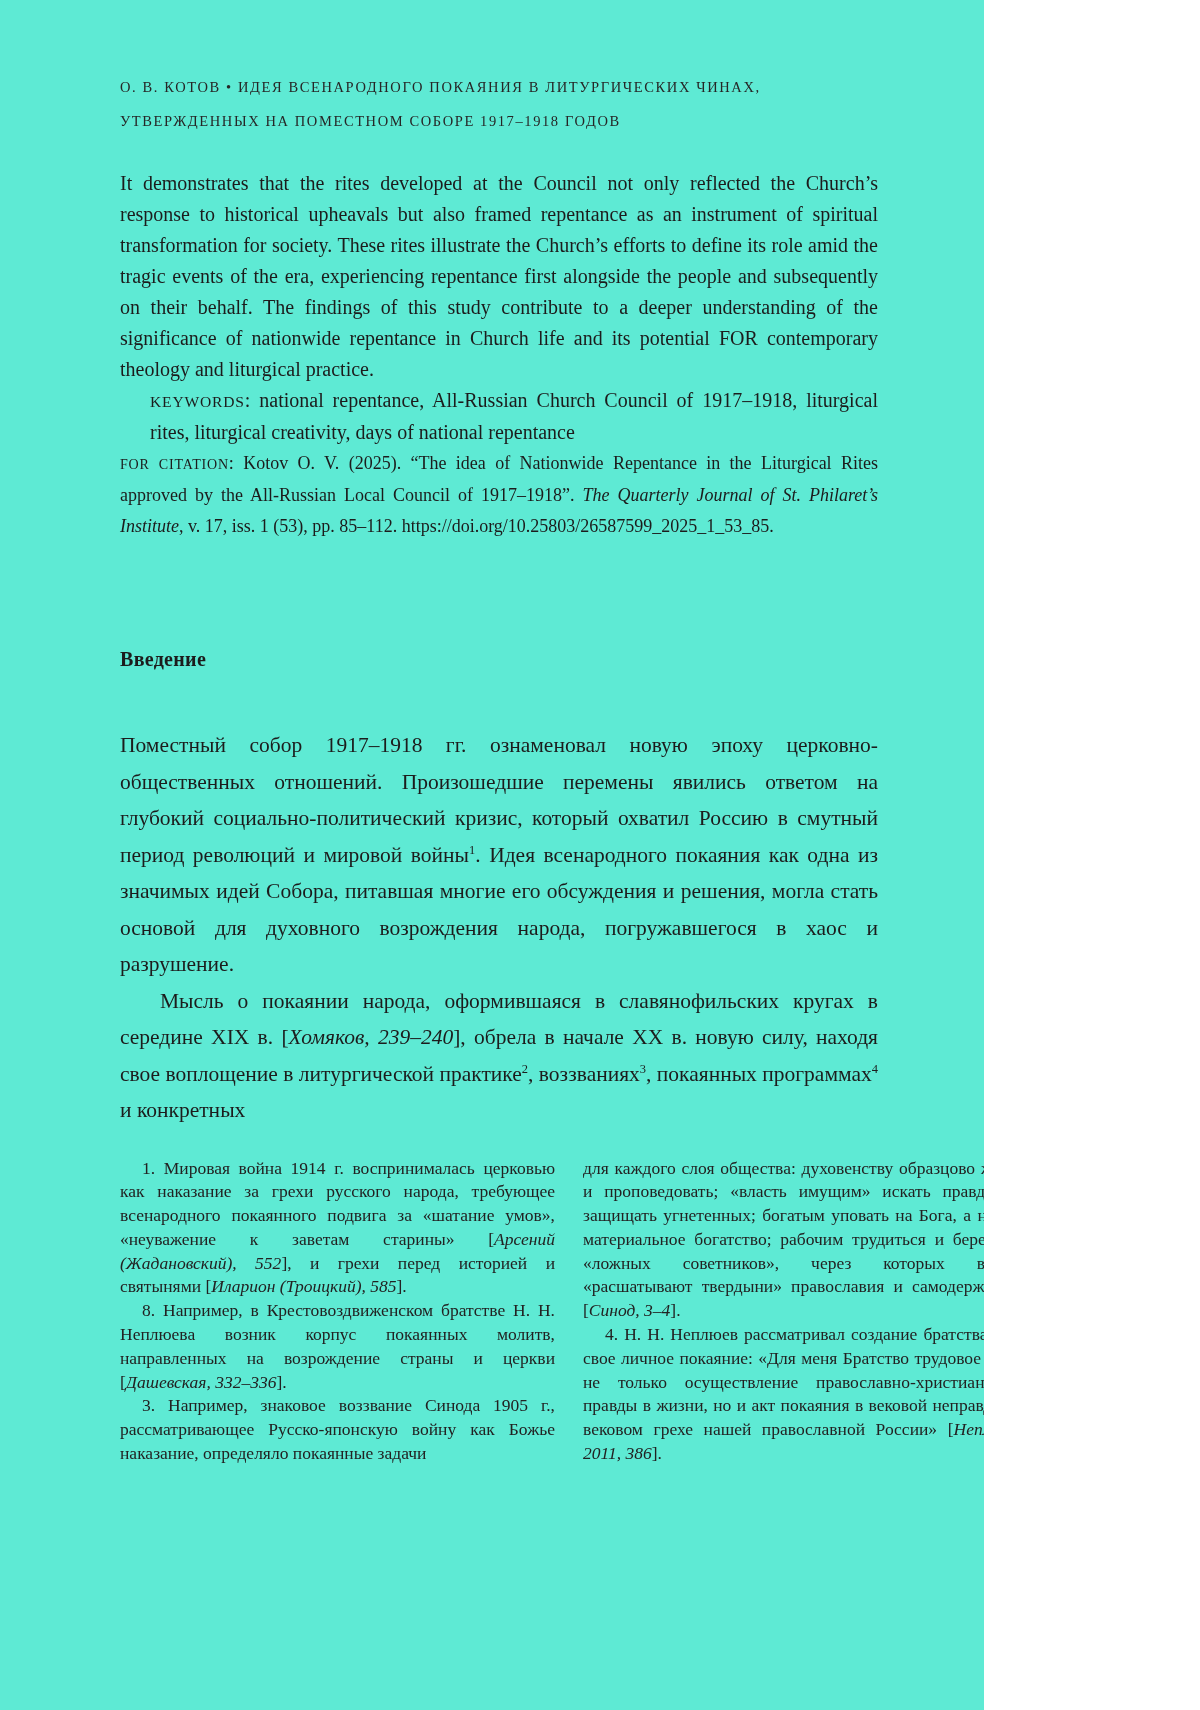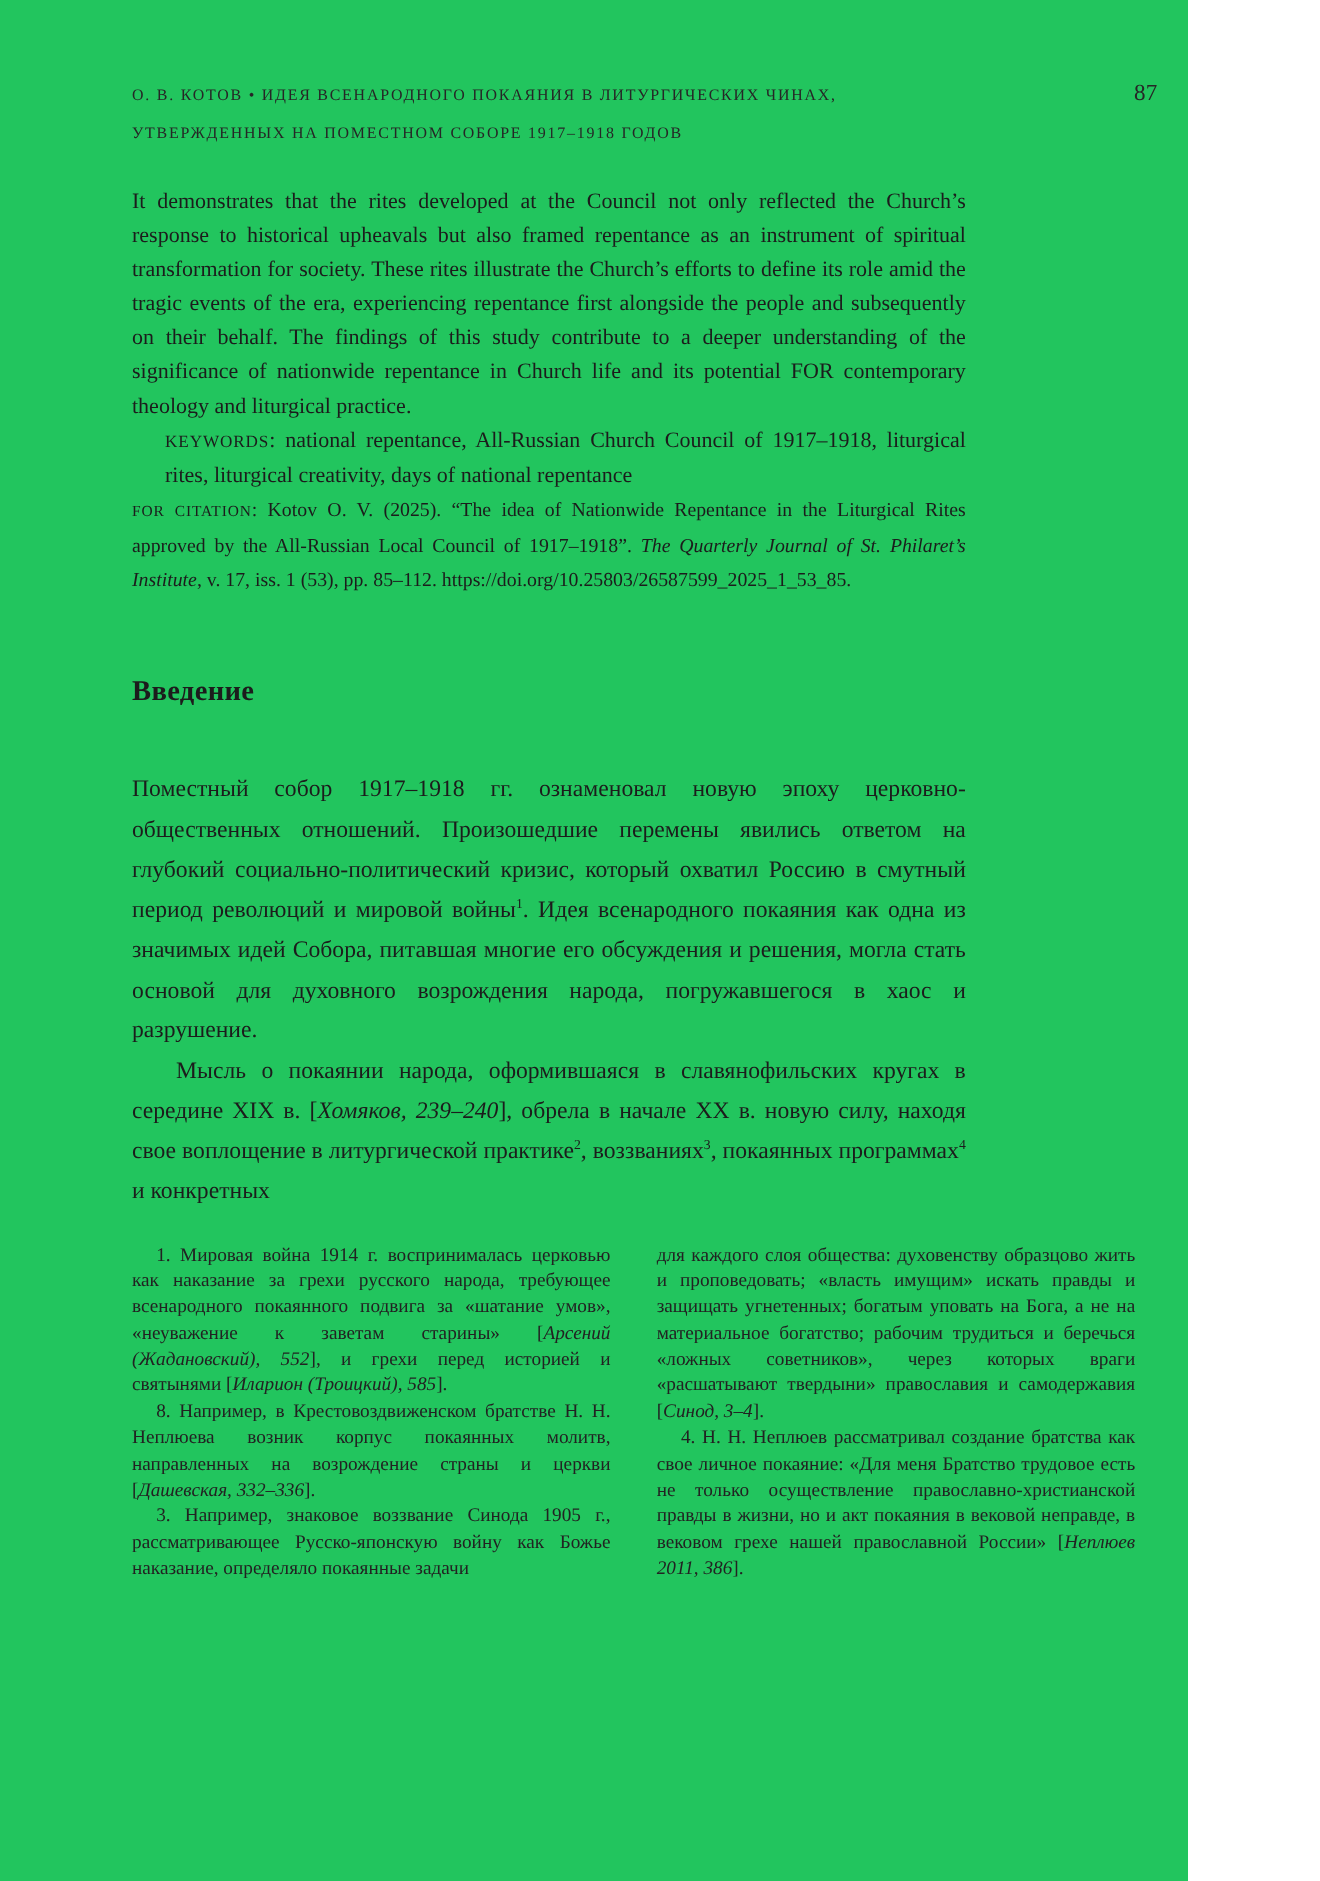--- a/index.html
+++ b/index.html
@@ -6,23 +6,23 @@
   html, body { background: #ffffff; }
   body {
     width: 1200px; height: 1710px;
     font-family: "Liberation Serif", "DejaVu Serif", serif;
     color: #1c1c1c;
     position: relative;
     overflow: hidden;
   }
   .page {
     position: relative;
-    width: 1080px; height: 1710px;
+    width: 984px; height: 1710px;
     padding: 70px 0 0 120px;
-    background: #22c55e;
+    background: #5eead4;
     overflow: hidden;
   }
 
   
   .running-head {
     width: 932px;
     display: flex;
     justify-content: space-between;
     align-items: flex-start;
   }
@@ -62,43 +62,43 @@
   
   .citation {
     width: 758px;
     font-size: 18px;
     line-height: 31px;
     text-align: justify;
   }
 
   
   .section-title {
-    margin-top: 70px;
-    font-size: 26px;
+    margin-top: 106px;
+    font-size: 20px;
     font-weight: bold;
     letter-spacing: 0.3px;
   }
 
   
   .body-para {
     width: 758px;
     font-size: 21.5px;
     line-height: 36.5px;
     text-align: justify;
   }
   .body-para.first { margin-top: 56px; }
   .body-para.indent { text-indent: 40px; }
   sup { font-size: 0.58em; line-height: 0; vertical-align: super; }
   .it { font-style: italic; }
 
   
   .footnotes {
     margin-top: 28px;
     display: flex;
-    gap: 42px;
+    gap: 28px;
     width: 912px;
   }
   .fn-col { width: 435px; }
   .fn {
     font-size: 17.5px;
     line-height: 23.8px;
     text-align: justify;
     text-indent: 22px;
     color: #222222;
   }

